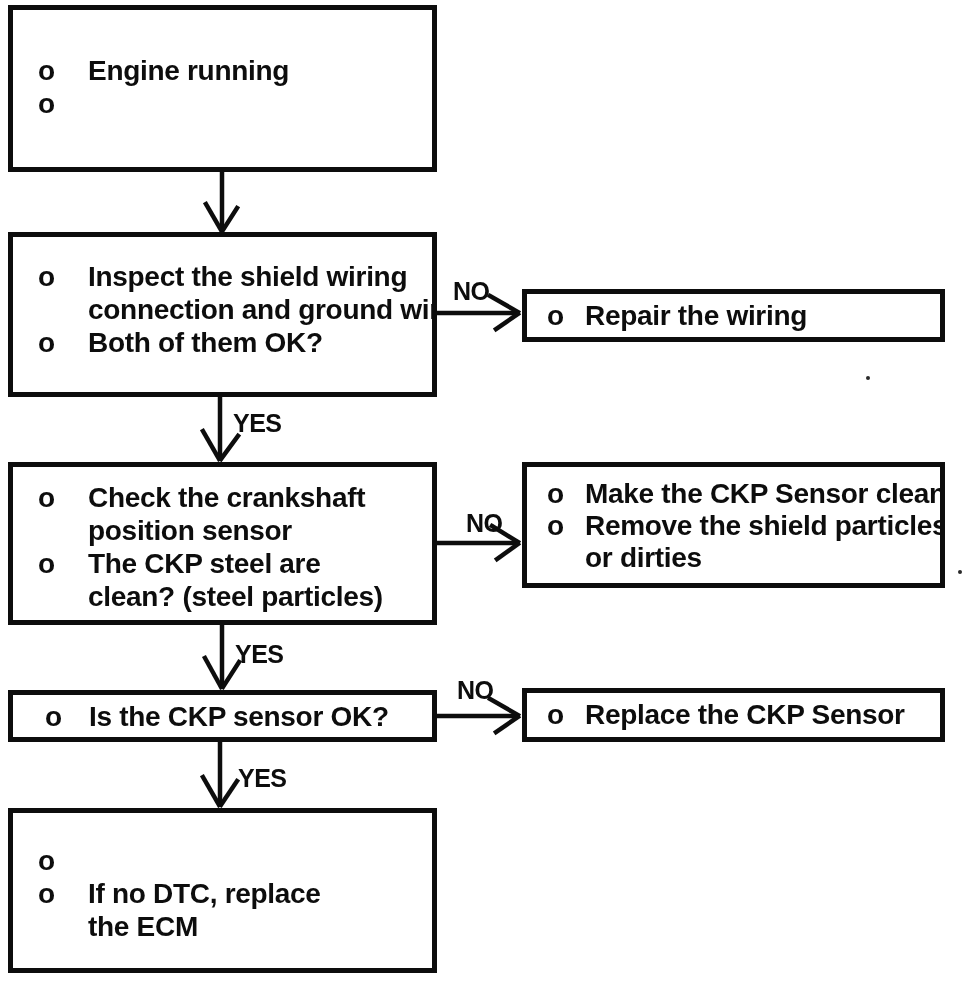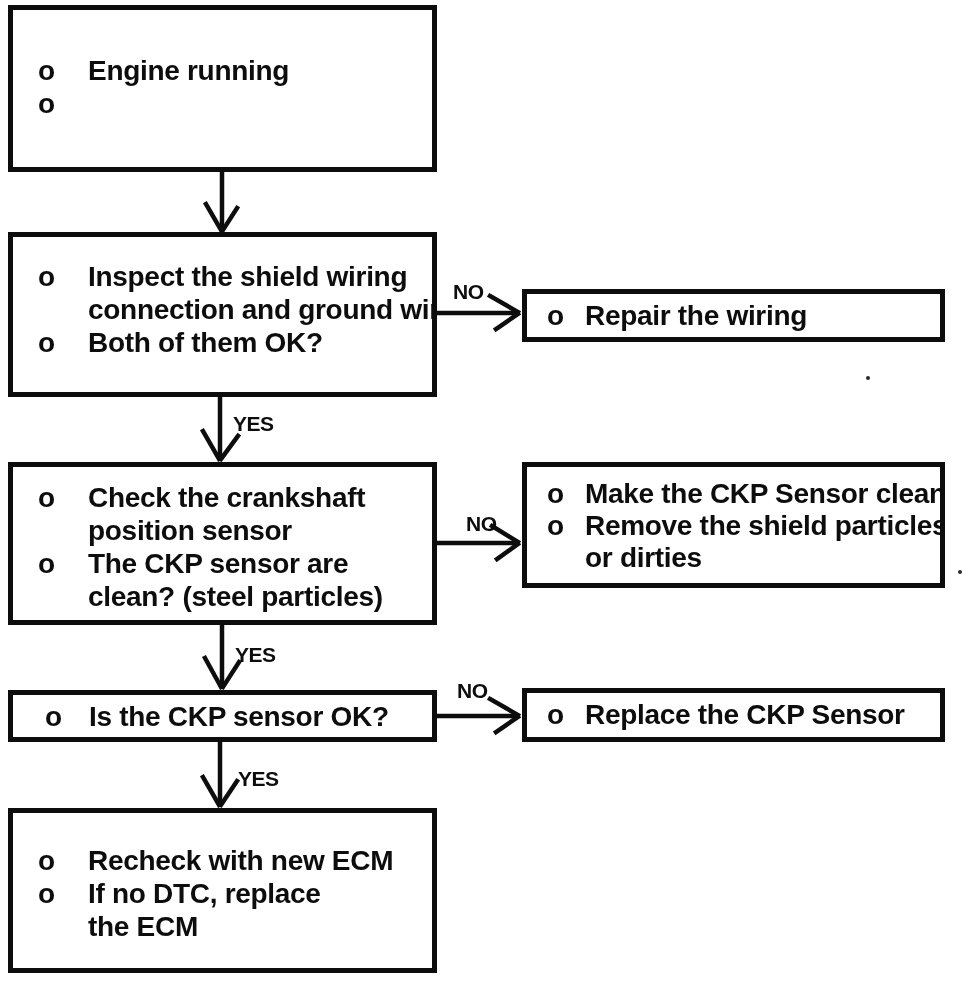--- a/index.html
+++ b/index.html
@@ -47,21 +47,21 @@
   .rbox .cont { padding-left: 58px; }
   .vcenter {
     display: flex;
     flex-direction: column;
     justify-content: center;
   }
   #node-sensor-ok .line { padding-left: 32px; }
   #node-sensor-ok .bullet { width: 44px; flex: 0 0 44px; }
   .edge-label {
     position: absolute;
-    font-size: 21px;
+    font-size: 25px;
     font-weight: 700;
     letter-spacing: -0.5px;
     line-height: 27px;
     color: #0d0d0d;
   }
   #arrows {
     position: absolute;
     left: 0; top: 0;
     pointer-events: none;
   }
@@ -156,21 +156,21 @@
   <div class="box lbox" id="node-check" style="top:462px;height:163px;padding-top:14px">
     <div class="line">
       <span class="bullet">o</span>
       <span class="txt">Check the crankshaft</span>
     </div>
     <div class="line cont">
       <span class="txt">position sensor</span>
     </div>
     <div class="line">
       <span class="bullet">o</span>
-      <span class="txt">The CKP sensor are</span>
+      <span class="txt">The CKP steel are</span>
     </div>
     <div class="line cont">
       <span class="txt">clean? (steel particles)</span>
     </div>
   </div>
 
   <div class="box rbox" id="node-clean" style="top:462px;height:126px;padding-top:11px">
     <div class="line">
       <span class="bullet">o</span>
       <span class="txt">Make the CKP Sensor clean</span>
@@ -194,21 +194,20 @@
   <div class="box rbox vcenter" id="node-replace" style="top:688px;height:54px">
     <div class="line">
       <span class="bullet">o</span>
       <span class="txt">Replace the CKP Sensor</span>
     </div>
   </div>
 
   <div class="box lbox" id="node-recheck" style="top:808px;height:165px;padding-top:31px">
     <div class="line">
       <span class="bullet">o</span>
-      <span class="txt">Recheck with new ECM</span>
     </div>
     <div class="line">
       <span class="bullet">o</span>
       <span class="txt">If no DTC, replace</span>
     </div>
     <div class="line cont">
       <span class="txt">the ECM</span>
     </div>
   </div>
 

